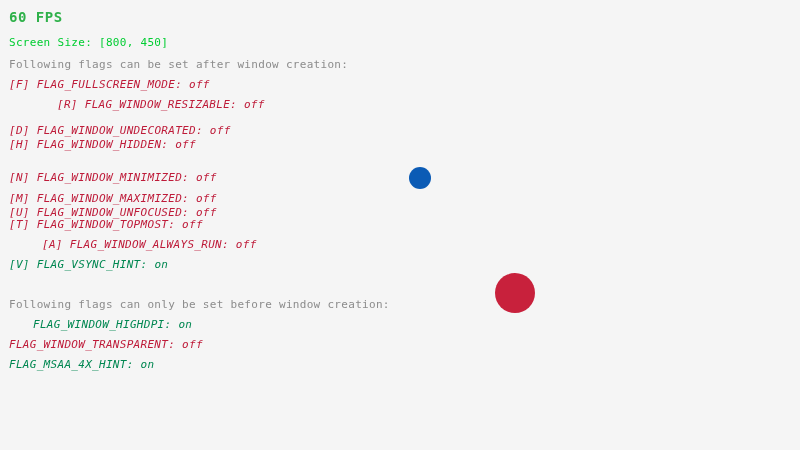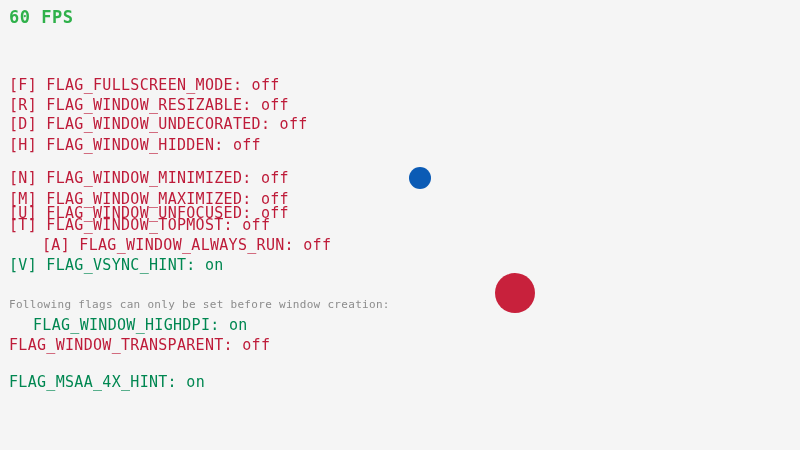--- a/index.html
+++ b/index.html
@@ -20,21 +20,21 @@
     width: 800px;
     height: 450px;
     background: #f5f5f5;
   }
 
   
   .fps {
     position: absolute;
     left: 9px;
     top: 6px;
-    font-size: 17px;
+    font-size: 14px;
     line-height: 22px;
     letter-spacing: 0.5px;
     font-weight: bold;
     color: #2fb14a;
     white-space: nowrap;
   }
 
   .screensize {
     position: absolute;
     left: 9px;
@@ -54,24 +54,25 @@
     letter-spacing: 0.3px;
     color: #8c8c8c;
     white-space: nowrap;
   }
   #head-after  { top: 59px; }
   #head-before { top: 299px; }
 
   .flag-line {
     position: absolute;
     left: 9px;
-    font-size: 15px;
+    font-size: 11px;
     line-height: 12px;
     letter-spacing: 0.3px;
     white-space: nowrap;
+    font-style: italic;
   }
   .flag-line.state-off { color: #be1b39; }
   .flag-line.state-on  { color: #008751; }
 
   .flag-key   { }
   .flag-name  { }
   .flag-value { }
 
   
   .ball {
@@ -93,39 +94,41 @@
     background: #c8213c;
   }
 </style>
 </head>
 <body>
 
 <div id="app" style="background: rgb(245, 245, 245);">
 
   <div class="fps">60 FPS</div>
 
+  <div class="screensize">Screen Size: [800, 450]</div>
 
+  <div class="section-head" id="head-after">Following flags can be set after window creation:</div>
 
   <div id="flags-after">
       <div class="flag-line state-off" style="top: 79px;"><span class="flag-key">[F] </span><span class="flag-name">FLAG_FULLSCREEN_MODE: </span><span class="flag-value">off</span></div>
-      <div class="flag-line state-off" style="top: 99px;"><span class="flag-key">[R] </span><span class="flag-name">FLAG_WINDOW_RESIZABLE: </span><span class="flag-value">off</span></div>
-      <div class="flag-line state-off" style="top: 118px;"><span class="flag-key">[D] </span><span class="flag-name">FLAG_WINDOW_UNDECORATED: </span><span class="flag-value">off</span></div>
+      <div class="flag-line state-off" style="top: 99px; margin-left: 48px;"><span class="flag-key">[R] </span><span class="flag-name">FLAG_WINDOW_RESIZABLE: </span><span class="flag-value">off</span></div>
+      <div class="flag-line state-off" style="top: 125px;"><span class="flag-key">[D] </span><span class="flag-name">FLAG_WINDOW_UNDECORATED: </span><span class="flag-value">off</span></div>
       <div class="flag-line state-off" style="top: 139px;"><span class="flag-key">[H] </span><span class="flag-name">FLAG_WINDOW_HIDDEN: </span><span class="flag-value">off</span></div>
       <div class="flag-line state-off" style="top: 172px;"><span class="flag-key">[N] </span><span class="flag-name">FLAG_WINDOW_MINIMIZED: </span><span class="flag-value">off</span></div>
       <div class="flag-line state-off" style="top: 193px;"><span class="flag-key">[M] </span><span class="flag-name">FLAG_WINDOW_MAXIMIZED: </span><span class="flag-value">off</span></div>
       <div class="flag-line state-off" style="top: 207px;"><span class="flag-key">[U] </span><span class="flag-name">FLAG_WINDOW_UNFOCUSED: </span><span class="flag-value">off</span></div>
       <div class="flag-line state-off" style="top: 219px;"><span class="flag-key">[T] </span><span class="flag-name">FLAG_WINDOW_TOPMOST: </span><span class="flag-value">off</span></div>
       <div class="flag-line state-off" style="top: 239px; margin-left: 33px;"><span class="flag-key">[A] </span><span class="flag-name">FLAG_WINDOW_ALWAYS_RUN: </span><span class="flag-value">off</span></div>
       <div class="flag-line state-on" style="top: 259px;"><span class="flag-key">[V] </span><span class="flag-name">FLAG_VSYNC_HINT: </span><span class="flag-value">on</span></div>
     </div>
 
   <div class="section-head" id="head-before">Following flags can only be set before window creation:</div>
 
   <div id="flags-before">
       <div class="flag-line state-on" style="top: 319px; margin-left: 24px;"><span class="flag-name">FLAG_WINDOW_HIGHDPI: </span><span class="flag-value">on</span></div>
       <div class="flag-line state-off" style="top: 339px;"><span class="flag-name">FLAG_WINDOW_TRANSPARENT: </span><span class="flag-value">off</span></div>
-      <div class="flag-line state-on" style="top: 376px;"><span class="flag-name">FLAG_MSAA_4X_HINT: </span><span class="flag-value">on</span></div>
+      <div class="flag-line state-on" style="top: 359px;"><span class="flag-name">FLAG_MSAA_4X_HINT: </span><span class="flag-value">on</span></div>
     </div>
 
   <div class="ball" id="ball-blue" style="left: 409px; top: 167px; width: 22px; height: 22px; background: rgb(11, 91, 181);"></div>
   <div class="ball" id="ball-red" style="left: 495px; top: 273px; width: 40px; height: 40px; background: rgb(200, 33, 60);"></div>
 
 </div>
 
 </body></html>

